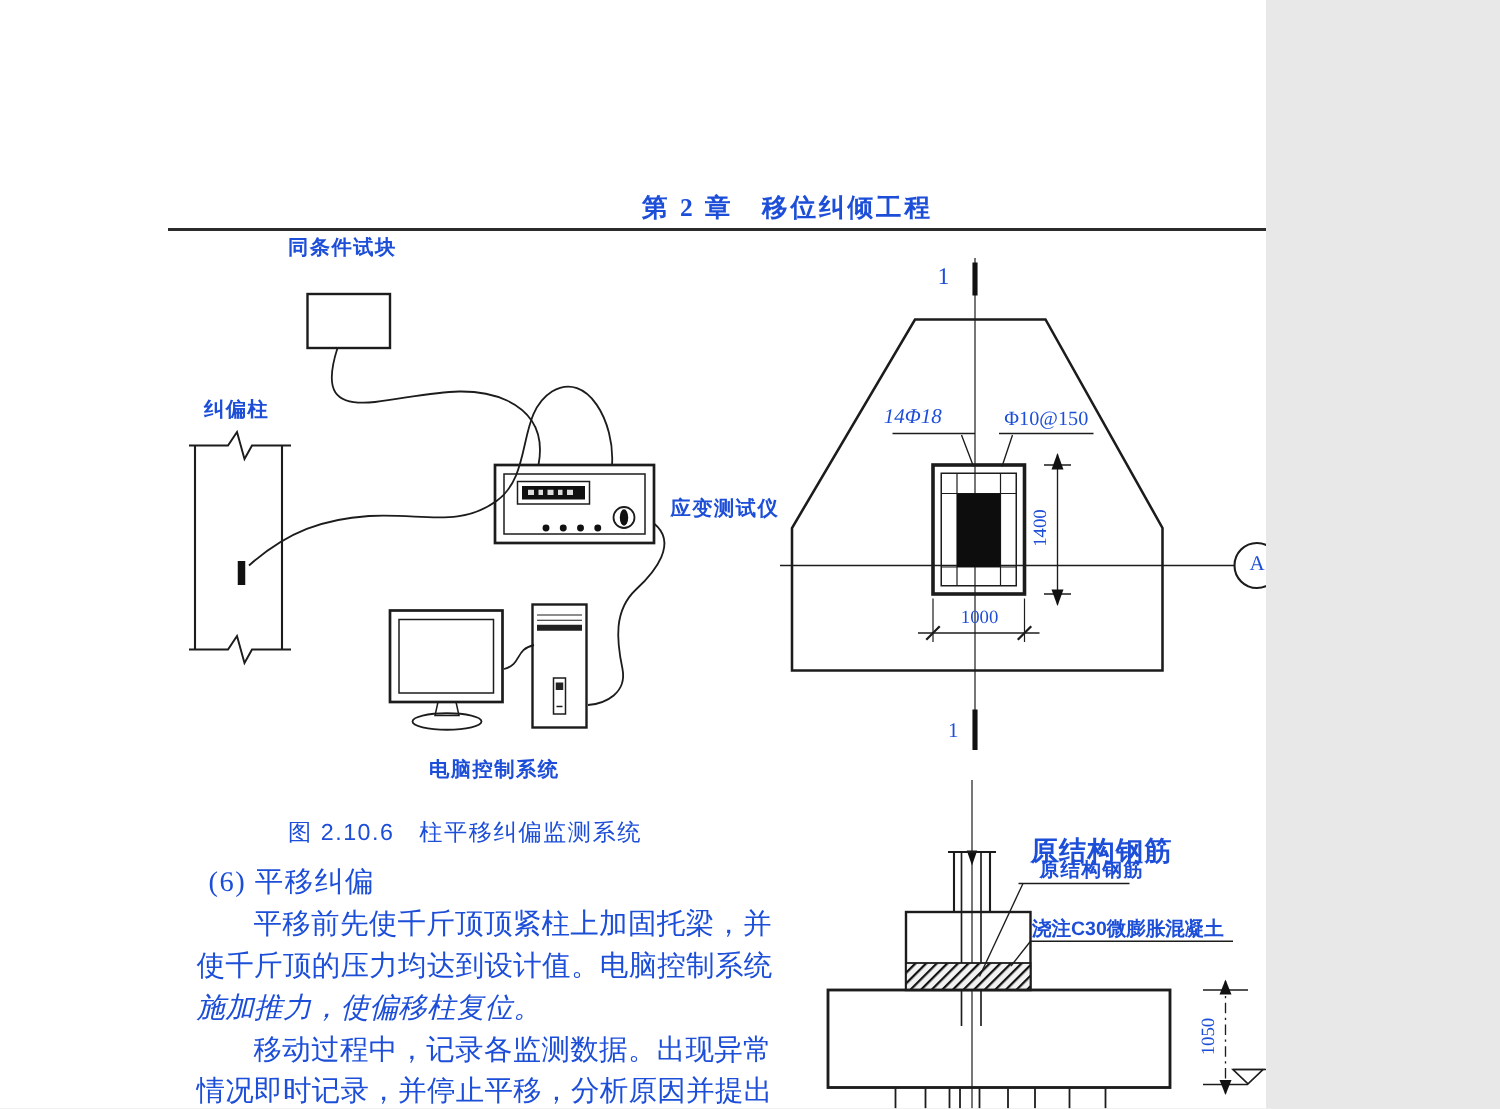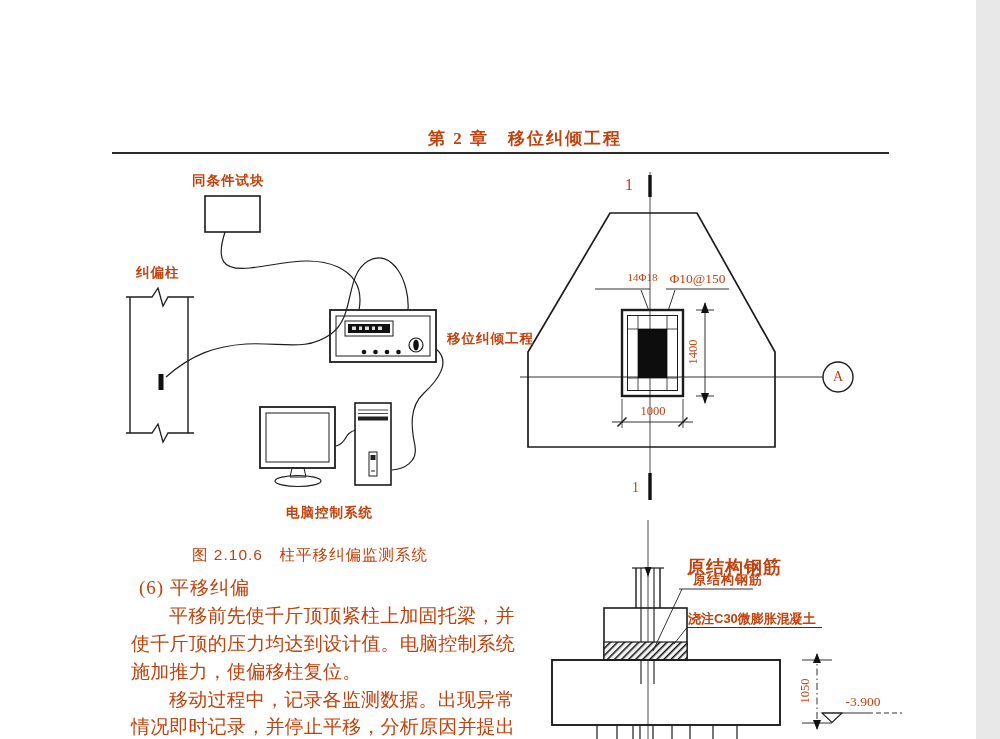--- a/index.html
+++ b/index.html
@@ -1,26 +1,26 @@
 <!DOCTYPE html>
 <html><head>
 <meta charset="utf-8">
 <style>
   html,body{margin:0;padding:0;background:#e8e8e8;}
   .page{
-    position:relative;width:976px;height:739px;background:#ffffff;
-    overflow:hidden;font-family:"Liberation Serif","DejaVu Serif",serif;color:#c2410c;
+    position:relative;width:844px;height:739px;background:#ffffff;
+    overflow:hidden;font-family:"Liberation Serif","DejaVu Serif",serif;color:#1d4ed8;
   }
   .abs{position:absolute;white-space:nowrap;}
   .hdr{font-size:17px;font-weight:600;letter-spacing:2px;text-align:center;}
   .rule{position:absolute;background:#2b2b2b;height:2px;}
   .dlabel{font-family:"Liberation Sans","DejaVu Sans",sans-serif;font-weight:bold;font-size:13.5px;letter-spacing:1px;}
   .caption{font-family:"Liberation Sans","DejaVu Sans",sans-serif;font-weight:normal;font-size:15.5px;text-align:center;letter-spacing:1px;}
   .bodyline{font-size:19px;width:382px;letter-spacing:0.2px;text-align:justify;text-align-last:justify;}
-  .bodyline.short{text-align:center;text-align-last:left;}
+  .bodyline.short{text-align:center;text-align-last:left;font-style:italic;}
   .bodyline.indent{text-indent:38px;}
   .heading{font-size:19px;letter-spacing:1px;}
   .dim{font-size:12.5px;text-align:center;}
   .rot{transform:rotate(-90deg);transform-origin:center center;}
   .secmark{font-size:16px;}
   svg{position:absolute;left:0;top:0;}
 </style>
 </head>
 <body>
 
@@ -150,36 +150,36 @@
         <path d="M682 589 L653 651" stroke-width="0.9"></path>
         <path d="M687 627.5 H822" stroke-width="0.9"></path>
         <path d="M687 627.5 L674 644" stroke-width="0.9"></path>
       </g>
     </g>
   </svg>
 
   <div class="abs hdr" style="left:355px;top:127px;width:340px;">第 2 章　移位纠倾工程</div>
   <div class="rule" style="left:112px;top:152px;width:777px;"></div>
 
-  <div class="abs dlabel" style="left:192px;top:172px;text-align:center;">同条件试块</div>
+  <div class="abs dlabel" style="left:192px;top:156px;text-align:center;">同条件试块</div>
   <div class="abs dlabel" style="left:136px;top:264px;">纠偏柱</div>
-  <div class="abs dlabel" style="left:447px;top:330px;">移位纠倾工程</div>
+  <div class="abs dlabel" style="left:447px;top:330px;">应变测试仪</div>
   <div class="abs dlabel" style="left:286px;top:504px;">电脑控制系统</div>
   <div class="abs caption" style="left:150px;top:545px;width:320px;">图 2.10.6　柱平移纠偏监测系统</div>
 
   <div class="abs heading" style="left:139px;top:575px;">(6) 平移纠偏</div>
   <div class="abs bodyline indent" style="left:131px;top:603px;">平移前先使千斤顶顶紧柱上加固托梁，并</div>
   <div class="abs bodyline" style="left:131px;top:631px;">使千斤顶的压力均达到设计值。电脑控制系统</div>
   <div class="abs bodyline short" style="left:131px;top:659px;">施加推力，使偏移柱复位。</div>
   <div class="abs bodyline indent" style="left:131px;top:687px;">移动过程中，记录各监测数据。出现异常</div>
   <div class="abs bodyline" style="left:131px;top:714px;">情况即时记录，并停止平移，分析原因并提出</div>
 
   <div class="abs secmark" style="left:625px;top:176px;">1</div>
   <div class="abs secmark" style="left:632px;top:480px;font-size:14px;">1</div>
-  <div class="abs dim" style="left:615px;top:271px;width:55px;font-size:11px;">14Φ18</div>
+  <div class="abs dim" style="left:581px;top:271px;width:55px;font-size:14px;font-style:italic;">14Φ18</div>
   <div class="abs dim" style="left:666px;top:271px;width:63px;font-size:13.5px;">Φ10@150</div>
   <div class="abs dim rot" style="left:673px;top:345px;width:40px;height:14px;">1400</div>
   <div class="abs dim" style="left:636px;top:404px;width:34px;">1000</div>
   <div class="abs dim" style="left:823px;top:369px;width:30px;font-size:14px;">A</div>
 
   <div class="abs dlabel" style="left:687px;top:555px;font-size:18px;">原结构钢筋</div>
   <div class="abs dlabel" style="left:693px;top:571px;font-size:13px;">原结构钢筋</div>
   <div class="abs dlabel" style="left:688px;top:610px;font-size:13px;letter-spacing:0;">浇注C30微膨胀混凝土</div>
   <div class="abs dim rot" style="left:785px;top:684px;width:40px;height:14px;">1050</div>
   <div class="abs dim" style="left:841px;top:694px;width:44px;font-size:13.5px;">-3.900</div>

